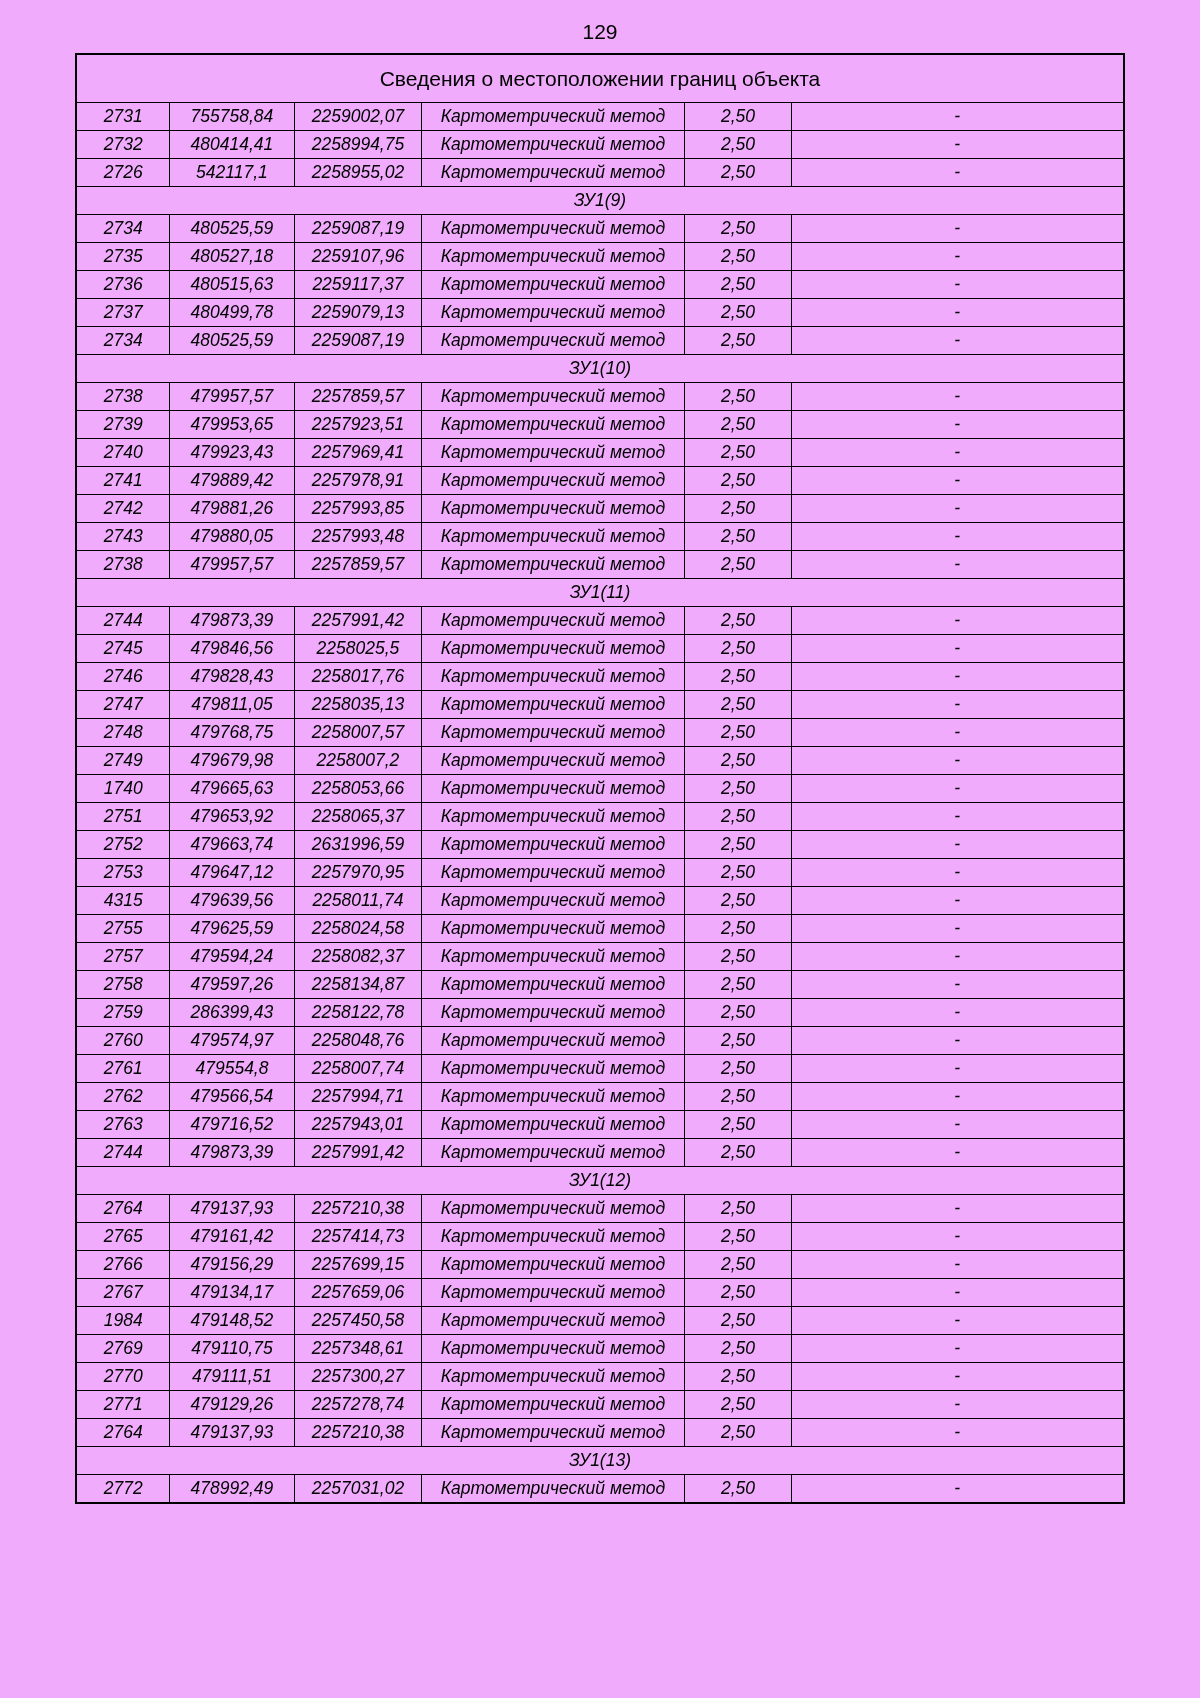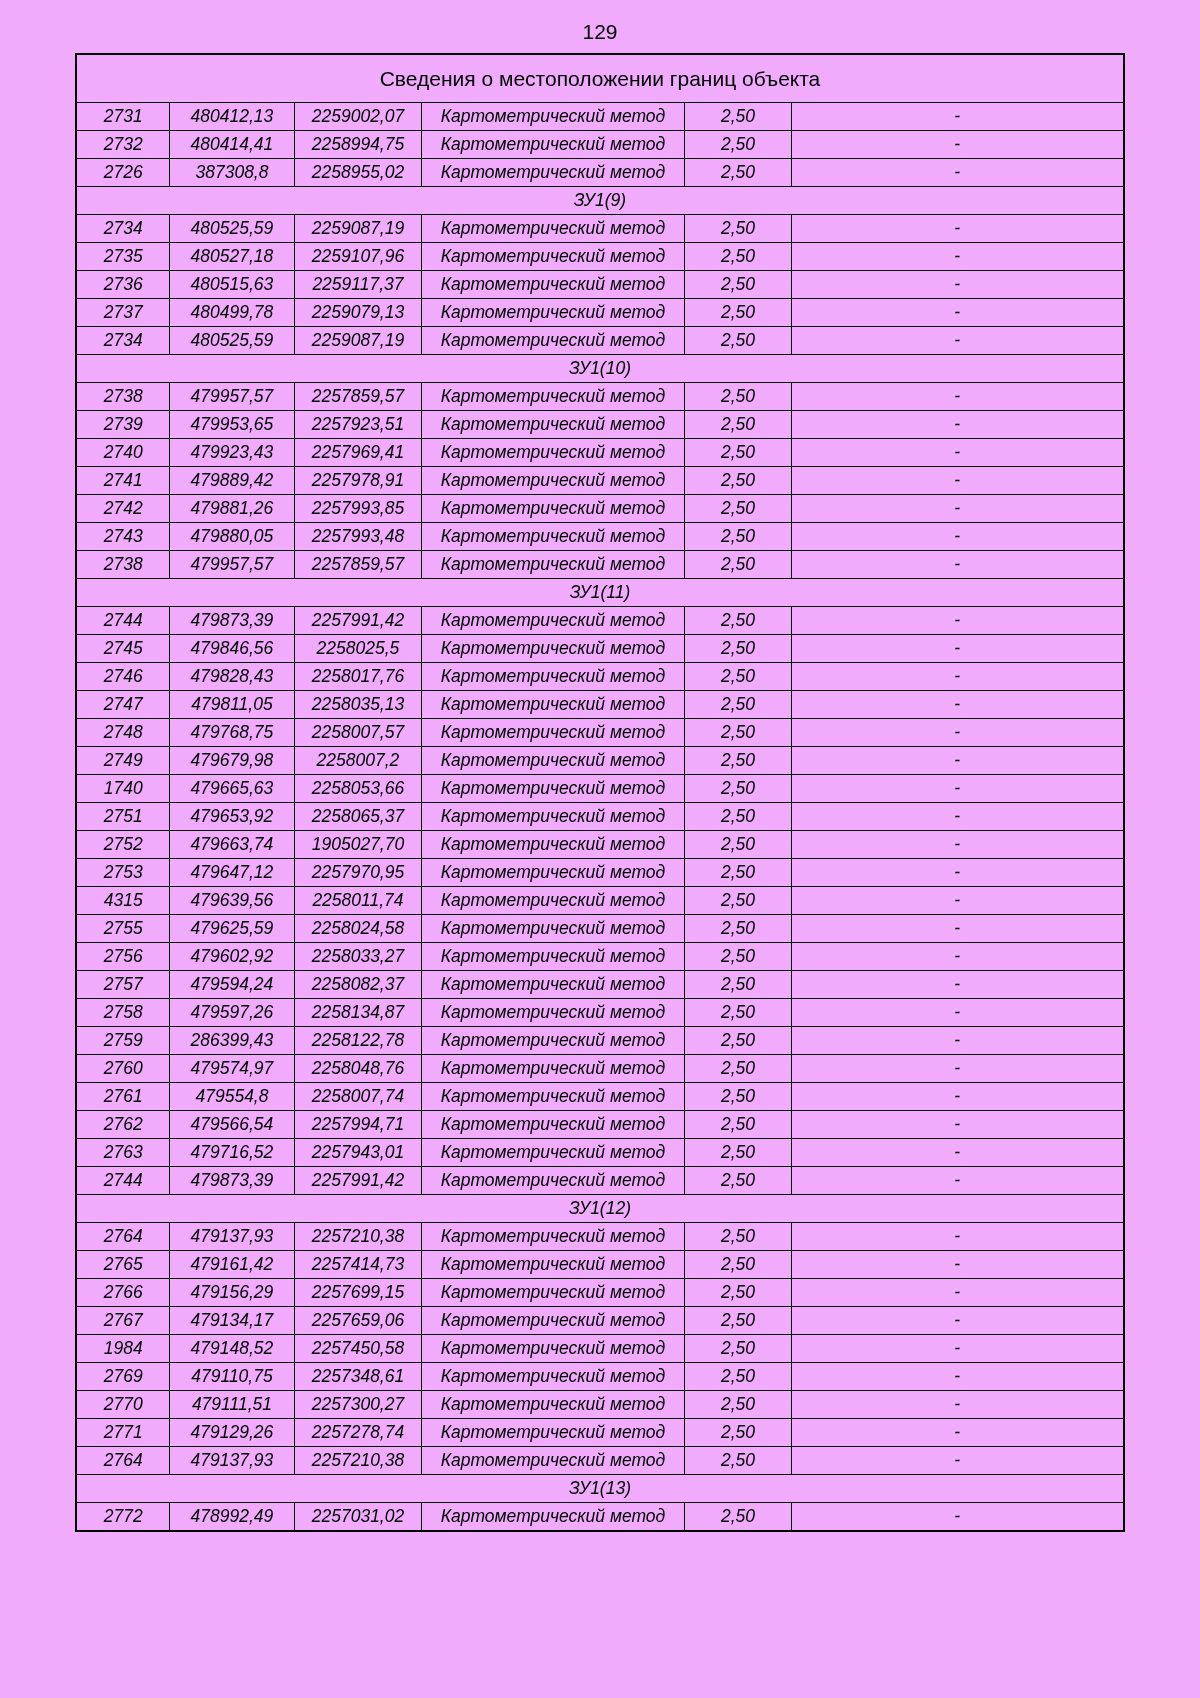--- a/index.html
+++ b/index.html
@@ -63,37 +63,37 @@
       <col style="width:263px">
       <col style="width:107px">
       <col style="width:332px">
     </colgroup>
     <tbody>
       <tr>
         <td colspan="6" class="title-cell">Сведения о местоположении границ объекта</td>
       </tr>
     <tr>
           <td>2731</td>
-          <td>480412,13</td>
+          <td>755758,84</td>
           <td>2259002,07</td>
           <td>Картометрический метод</td>
           <td>2,50</td>
           <td>-</td>
         </tr>
         <tr>
           <td>2732</td>
           <td>480414,41</td>
           <td>2258994,75</td>
           <td>Картометрический метод</td>
           <td>2,50</td>
           <td>-</td>
         </tr>
         <tr>
           <td>2726</td>
-          <td>387308,8</td>
+          <td>542117,1</td>
           <td>2258955,02</td>
           <td>Картометрический метод</td>
           <td>2,50</td>
           <td>-</td>
         </tr>
         <tr>
           <td colspan="6" class="section-cell">ЗУ1(9)</td>
         </tr>
         <tr>
           <td>2734</td>
@@ -257,21 +257,21 @@
           <td>2751</td>
           <td>479653,92</td>
           <td>2258065,37</td>
           <td>Картометрический метод</td>
           <td>2,50</td>
           <td>-</td>
         </tr>
         <tr>
           <td>2752</td>
           <td>479663,74</td>
-          <td>1905027,70</td>
+          <td>2631996,59</td>
           <td>Картометрический метод</td>
           <td>2,50</td>
           <td>-</td>
         </tr>
         <tr>
           <td>2753</td>
           <td>479647,12</td>
           <td>2257970,95</td>
           <td>Картометрический метод</td>
           <td>2,50</td>
@@ -282,28 +282,20 @@
           <td>479639,56</td>
           <td>2258011,74</td>
           <td>Картометрический метод</td>
           <td>2,50</td>
           <td>-</td>
         </tr>
         <tr>
           <td>2755</td>
           <td>479625,59</td>
           <td>2258024,58</td>
-          <td>Картометрический метод</td>
-          <td>2,50</td>
-          <td>-</td>
-        </tr>
-        <tr>
-          <td>2756</td>
-          <td>479602,92</td>
-          <td>2258033,27</td>
           <td>Картометрический метод</td>
           <td>2,50</td>
           <td>-</td>
         </tr>
         <tr>
           <td>2757</td>
           <td>479594,24</td>
           <td>2258082,37</td>
           <td>Картометрический метод</td>
           <td>2,50</td>

